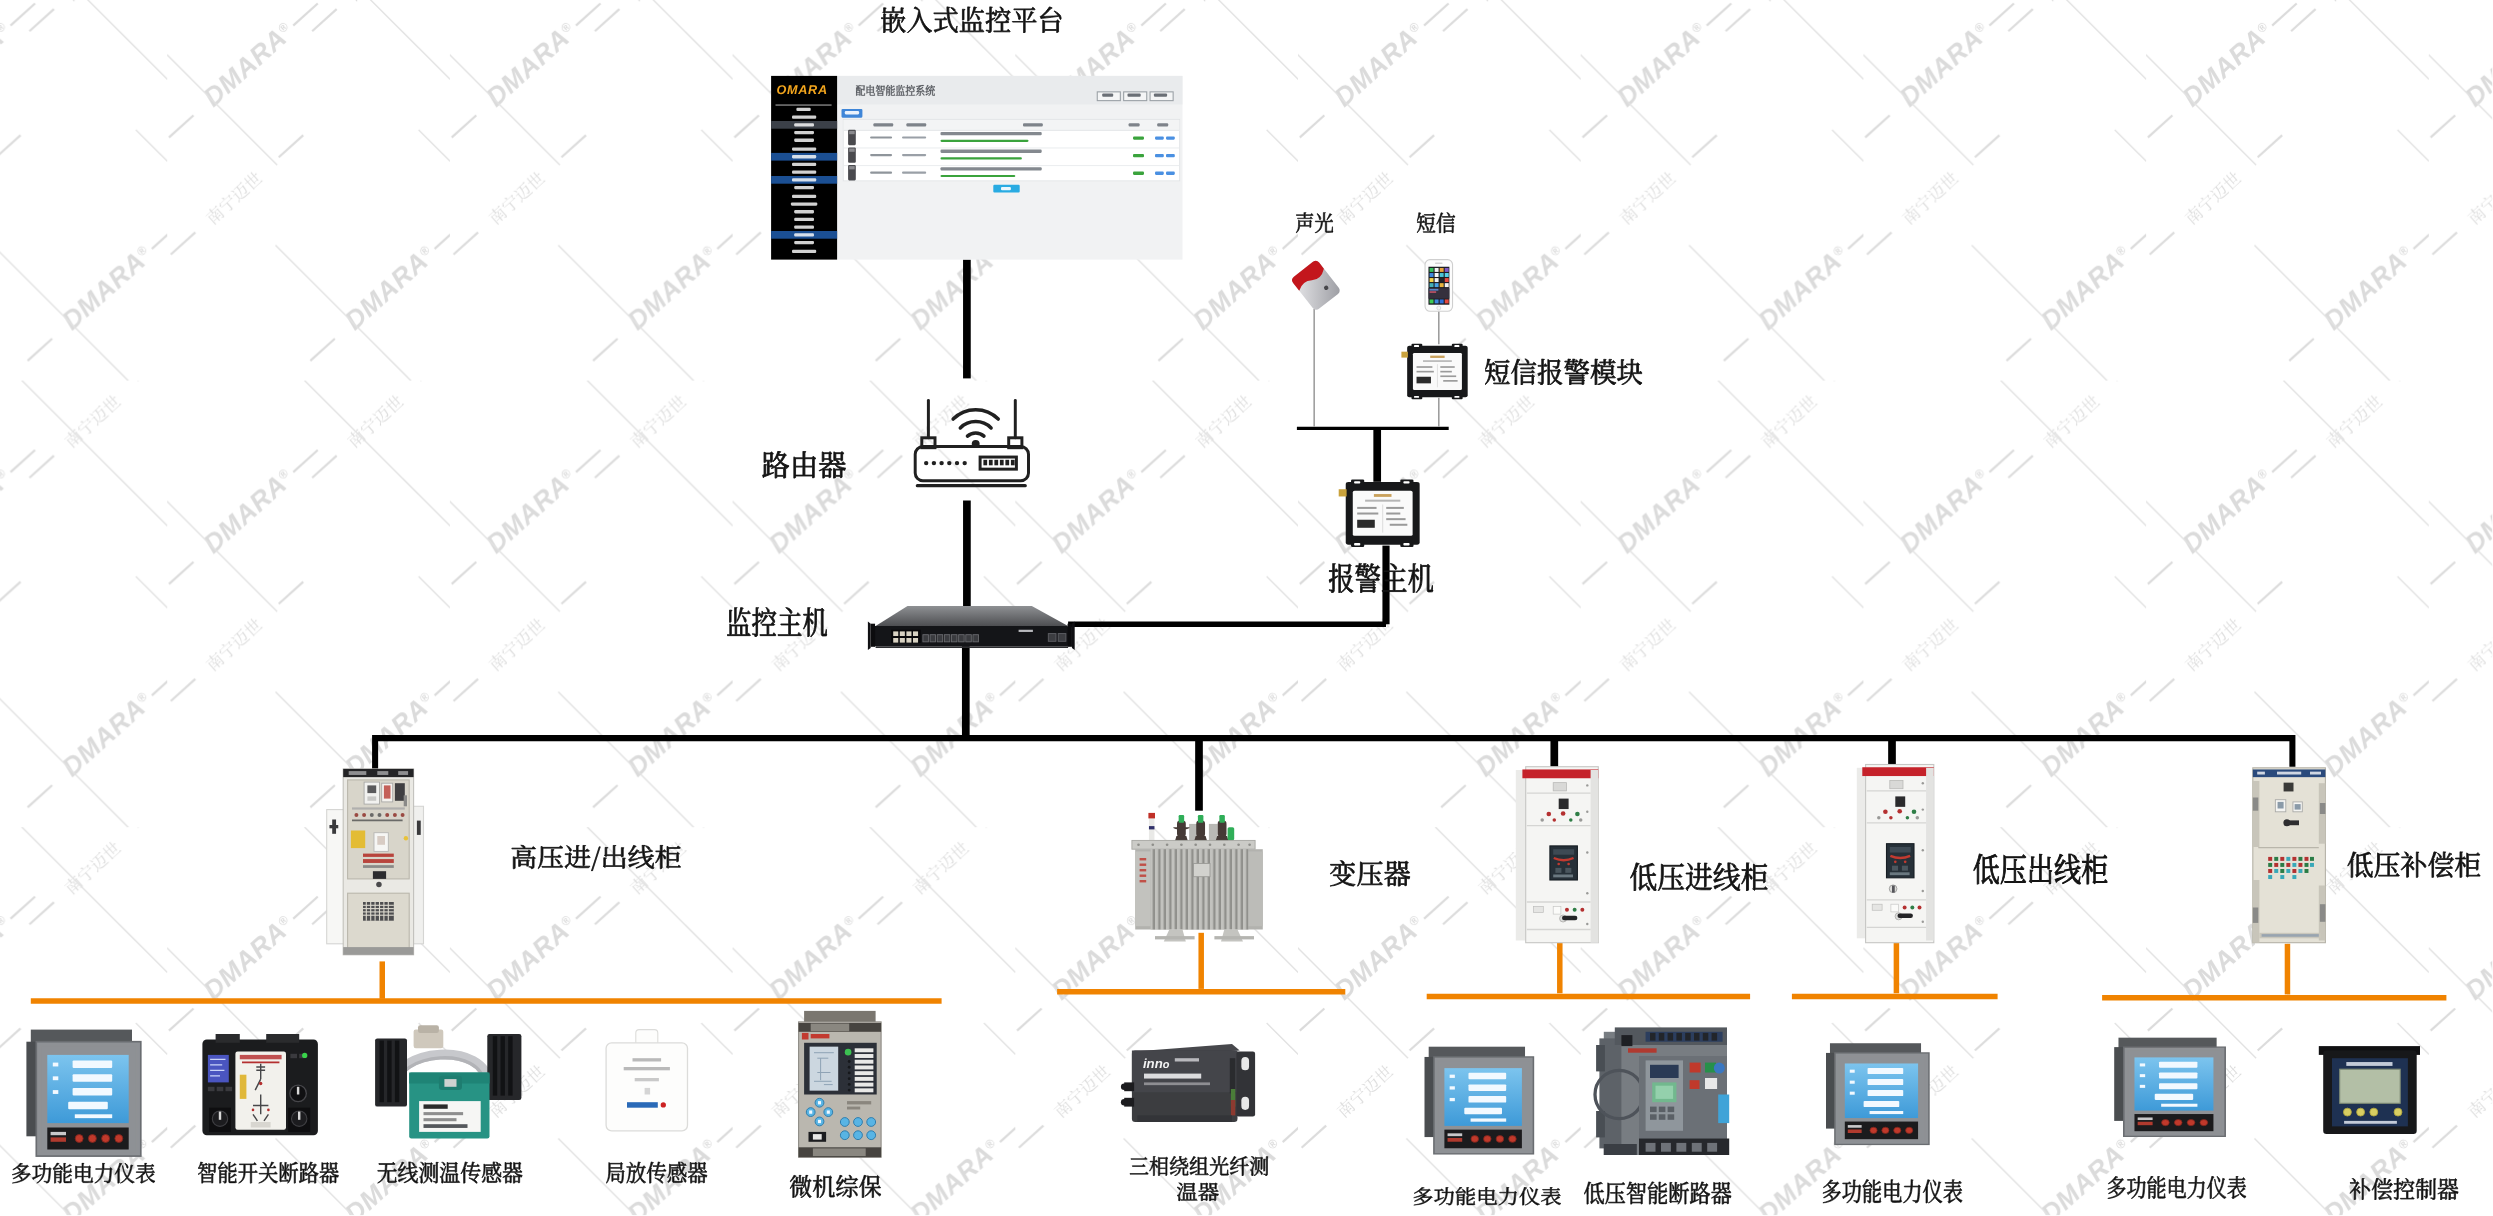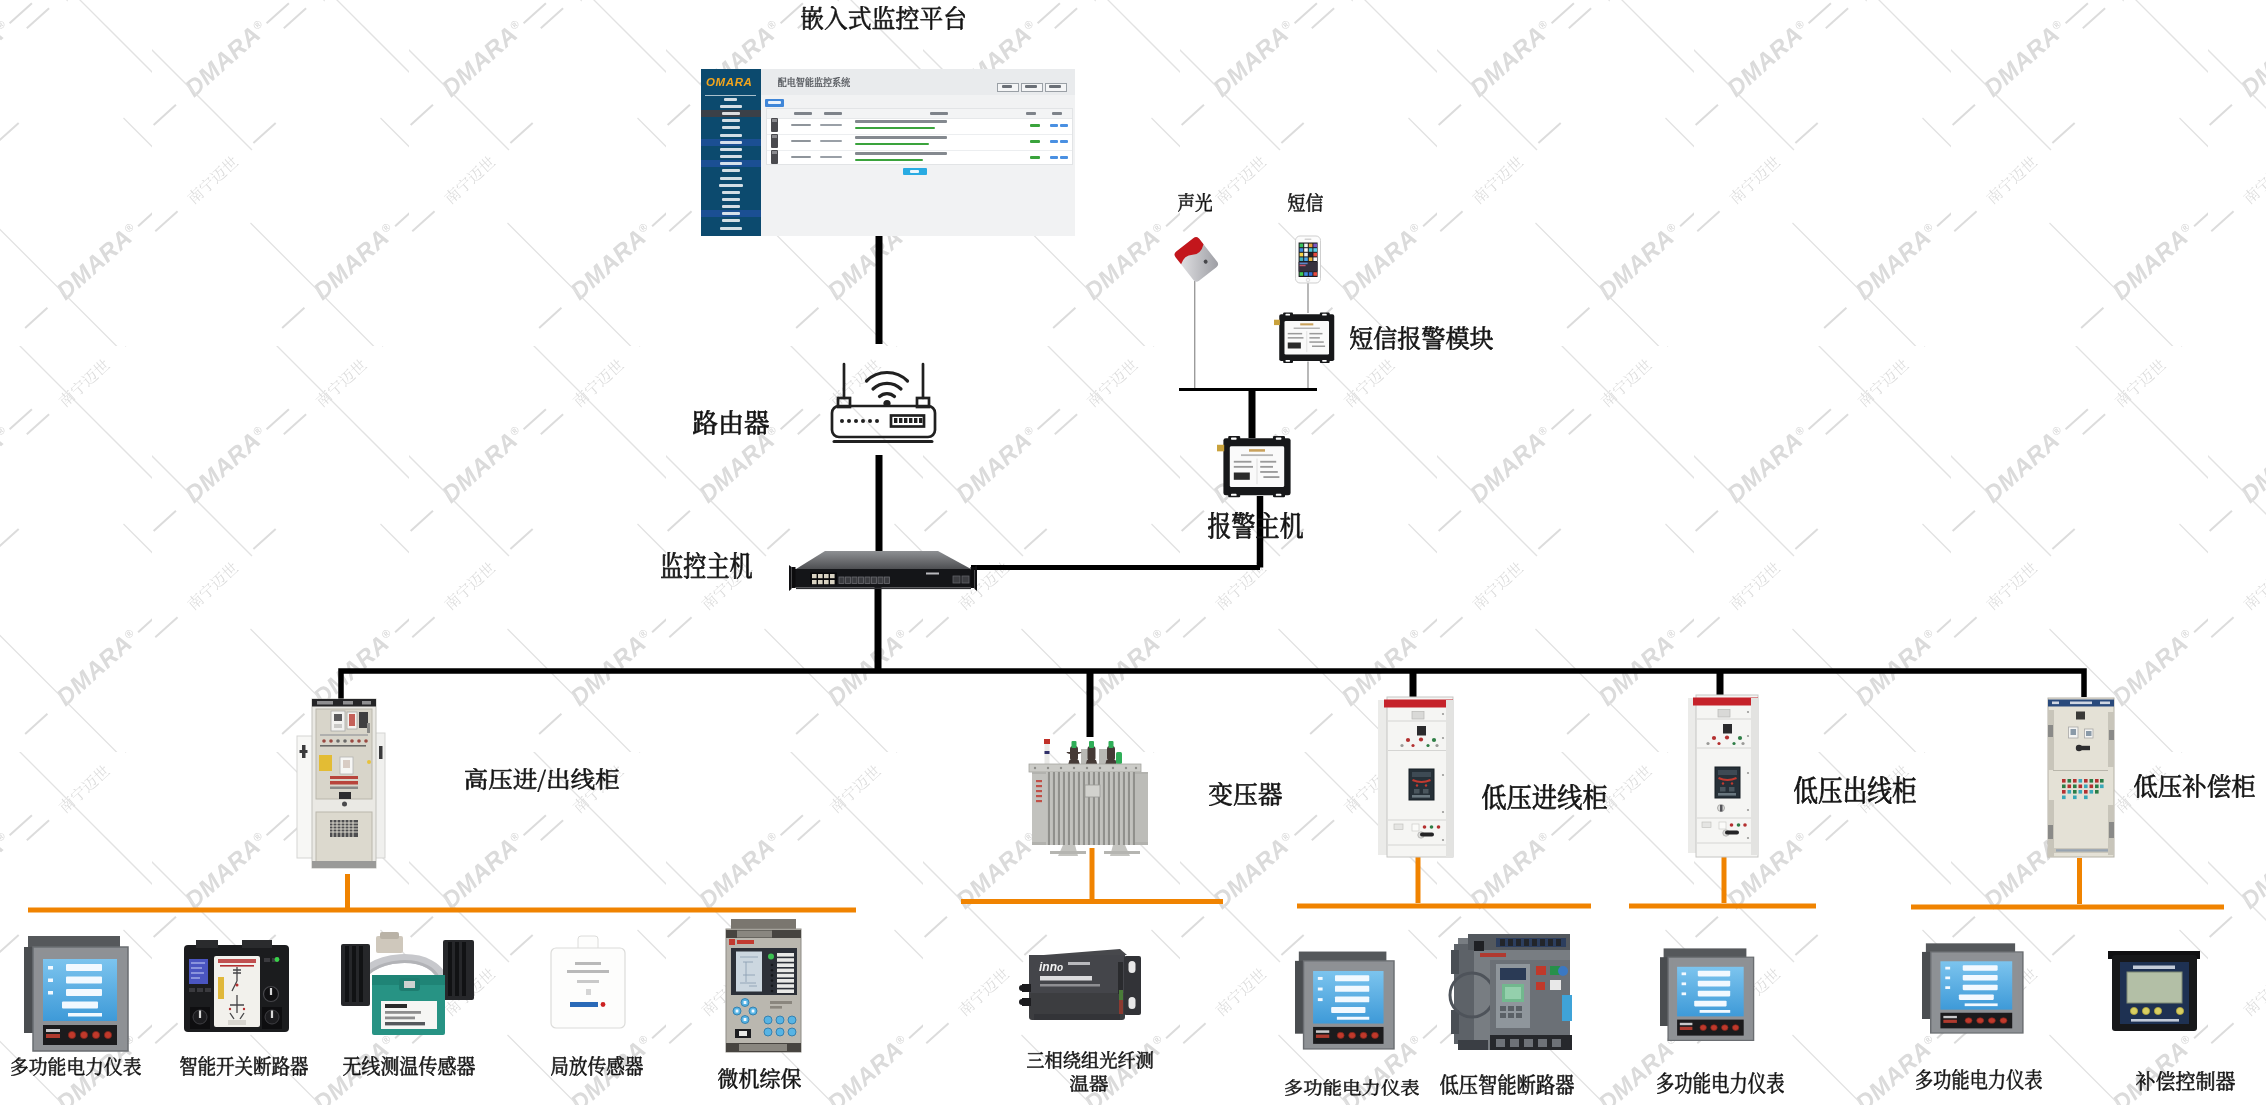--- a/index.html
+++ b/index.html
@@ -825,21 +825,21 @@
   <div class="dash" style="left:119px;top:86.8px;width:22px;height:2.6px;background:#9aa0a7;"></div>
   <div class="dash" style="left:154px;top:83.4px;width:92px;height:2.4px;background:#84898f;"></div>
   <div class="dash" style="left:154px;top:89.8px;width:68px;height:2.4px;background:#3aa33c;"></div>
   <div class="dash" style="left:329px;top:86.5px;width:10px;height:3px;background:#3aa33c;"></div>
   <div class="dash" style="left:349px;top:86.5px;width:8px;height:3px;background:#4a90e2;"></div>
   <div class="dash" style="left:359px;top:86.5px;width:8px;height:3px;background:#4a90e2;"></div>
 
   <div class="abs" style="left:201.6px;top:98.7px;width:24px;height:7px;background:#29abe2;border-radius:1px;"></div>
   <div class="dash" style="left:209px;top:100.8px;width:9px;height:2.8px;background:#eaf7fd;"></div>
 
-  <div class="abs" style="left:0;top:0;width:59.5px;height:167px;background:#0c4a6e;">
+  <div class="abs" style="left:0;top:0;width:59.5px;height:167px;background:#000000;">
     <div class="abs" style="left:5px;top:7px;width:49px;height:12px;font-family:'Liberation Sans',sans-serif;font-weight:bold;font-style:italic;font-size:11.5px;letter-spacing:0.6px;color:#f2a51d;">OMARA</div>
     <div class="abs" style="left:4px;top:25.5px;width:51px;height:1px;background:rgba(255,255,255,0.65);"></div>
     <div class="dash" style="left:23.2px;top:28.7px;width:13px;height:3px;background:rgba(255,255,255,0.82);"></div>
         <div class="dash" style="left:18.8px;top:35.9px;width:22px;height:3px;background:rgba(255,255,255,0.82);"></div>
         <div class="abs" style="left:0;top:40.8px;width:59.5px;height:7.16px;background:#3b4048;"></div>
         <div class="dash" style="left:20.8px;top:43.0px;width:18px;height:3px;background:rgba(255,255,255,0.82);"></div>
         <div class="dash" style="left:20.8px;top:50.2px;width:18px;height:3px;background:rgba(255,255,255,0.82);"></div>
         <div class="dash" style="left:20.8px;top:57.3px;width:18px;height:3px;background:rgba(255,255,255,0.82);"></div>
         <div class="dash" style="left:18.8px;top:64.5px;width:22px;height:3px;background:rgba(255,255,255,0.82);"></div>
         <div class="abs" style="left:0;top:69.5px;width:59.5px;height:7.16px;background:#1b4f93;"></div>

